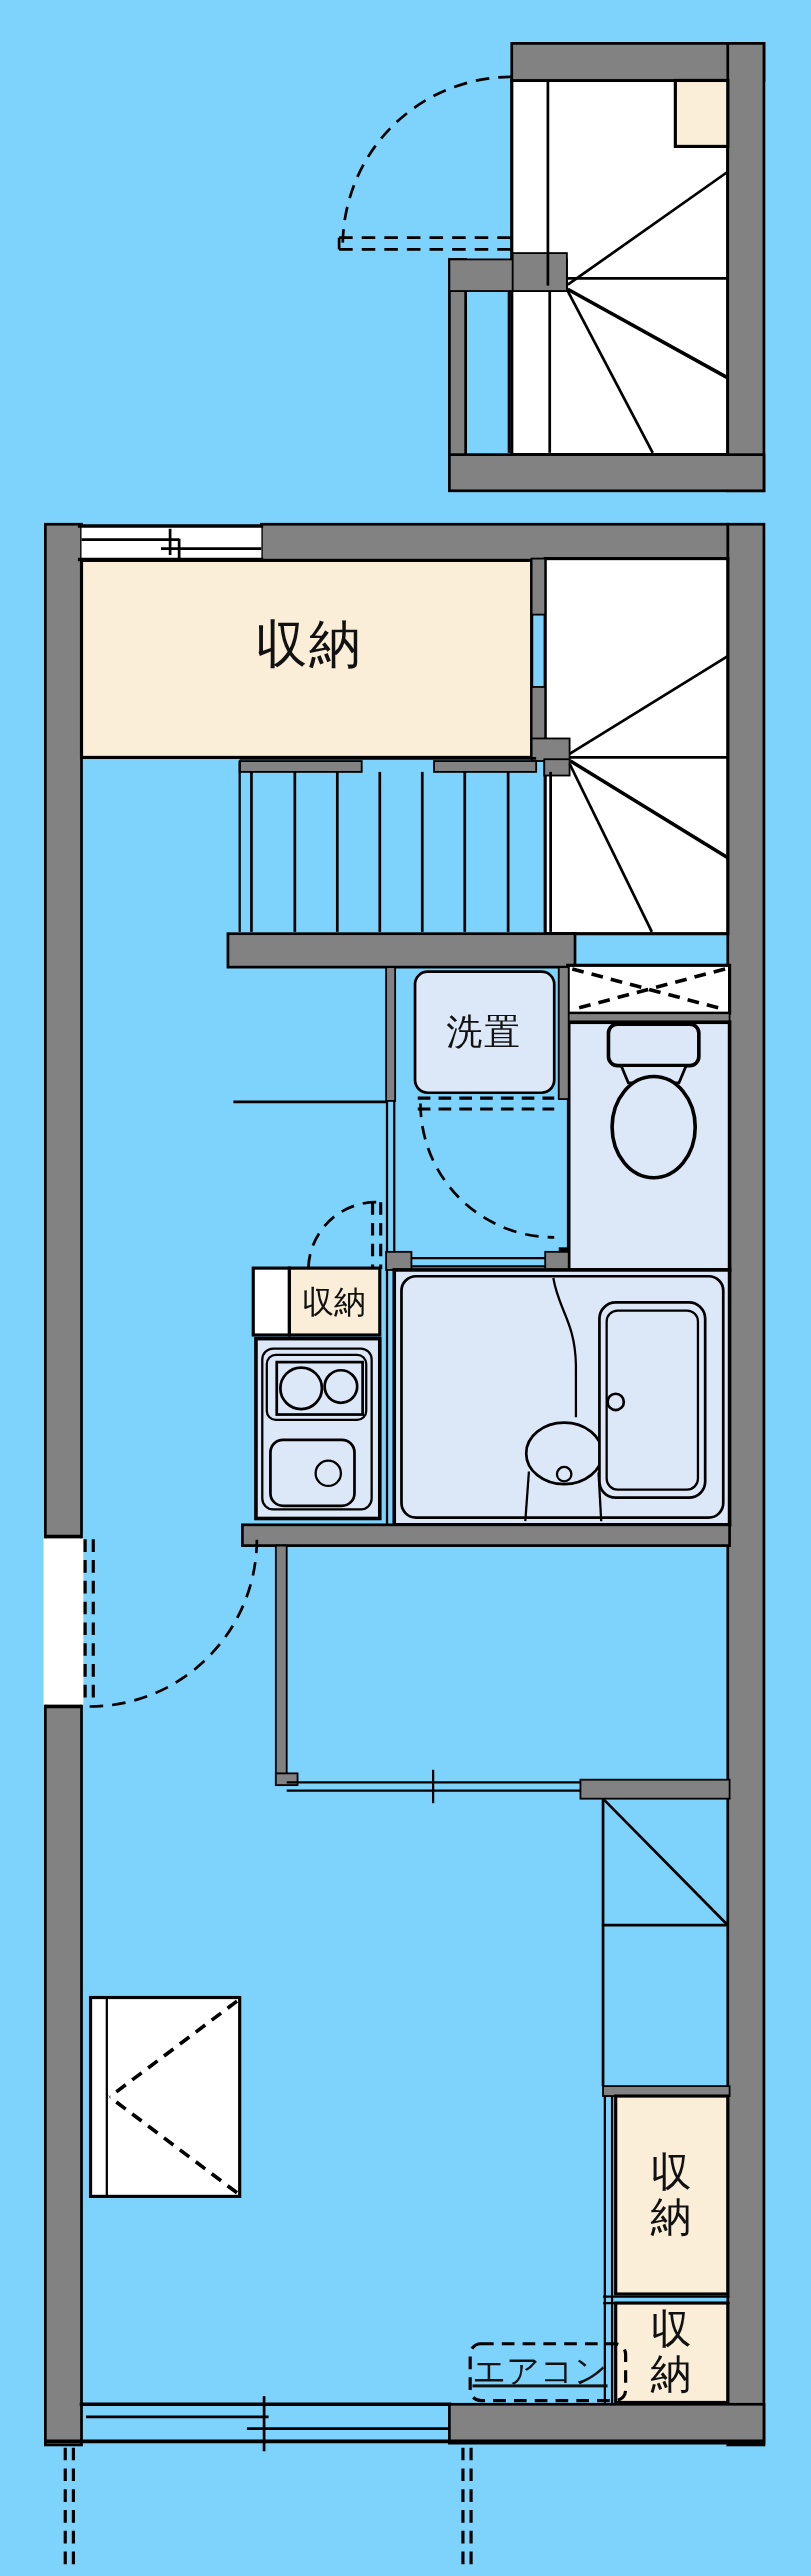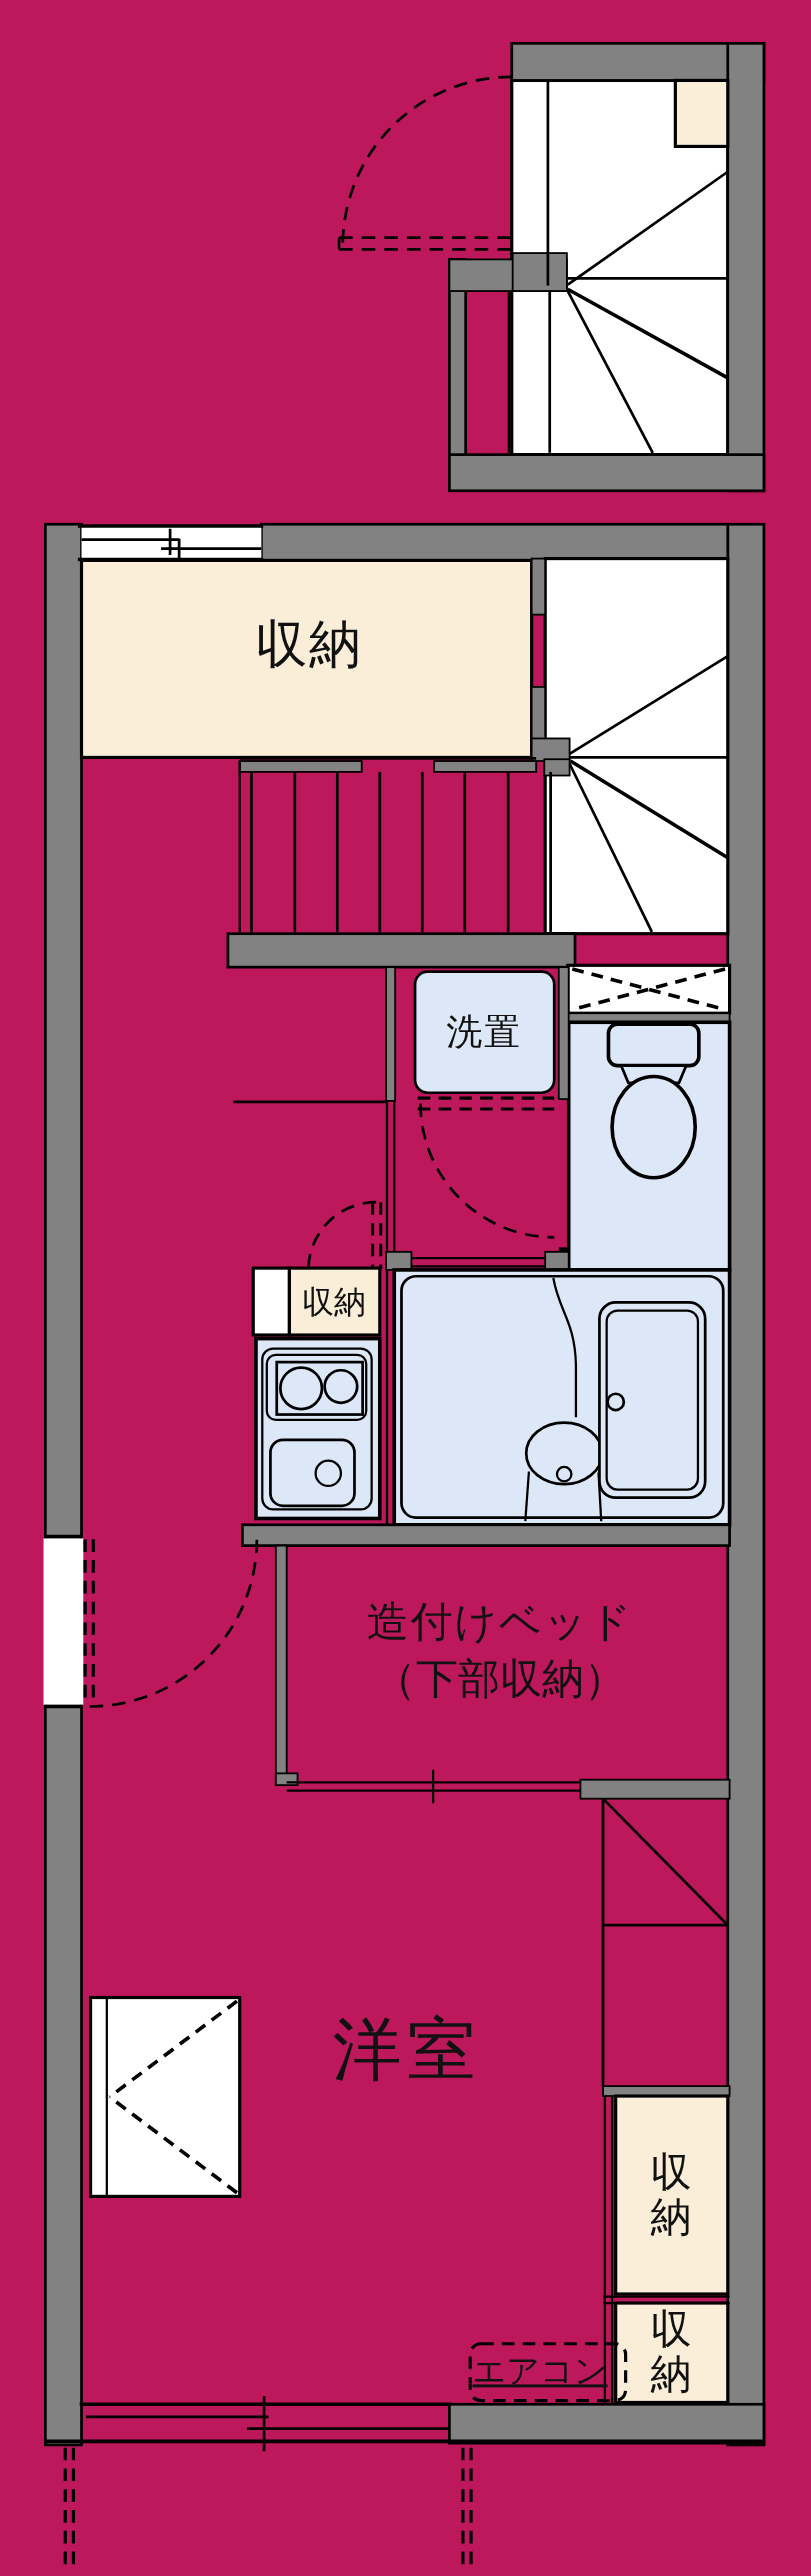--- a/index.html
+++ b/index.html
@@ -1,17 +1,17 @@
 <!DOCTYPE html>
 <html style="font-size:14.5px"><head>
 <meta charset="utf-8">
 <style>
   html,body{margin:0;padding:0;background:#fff;}
   #canvas{
-    position:relative;width:812px;height:2576px;background:#be185d;
+    position:relative;width:812px;height:2576px;background:#7dd3fc;
     font-family:"Liberation Sans","DejaVu Sans",sans-serif;color:#111;
     overflow:hidden;
   }
   #canvas svg{position:absolute;left:0;top:0;}
   .wall{fill:#828282;stroke:#000;stroke-width:3;}
   .wallthin{fill:#828282;stroke:#000;stroke-width:2;}
   .white{fill:#ffffff;stroke:#000;stroke-width:3.5;}
   .whiteN{fill:#ffffff;stroke:none;}
   .beige{fill:#FAEED8;stroke:#000;stroke-width:3.5;}
   .blue{fill:#DCE8F7;stroke:#000;stroke-width:4;}
@@ -233,20 +233,17 @@
     <line class="dshB" x1="72" y1="2708" x2="72" y2="2846" stroke-dasharray="16 10"></line>
     <line class="dshB" x1="81" y1="2708" x2="81" y2="2846" stroke-dasharray="16 10"></line>
     <line class="dshB" x1="512" y1="2708" x2="512" y2="2846" stroke-dasharray="16 10"></line>
     <line class="dshB" x1="521" y1="2708" x2="521" y2="2846" stroke-dasharray="16 10"></line>
   </g>
 </svg>
 
   <div class="lbl" style="left:309px;top:644px;font-size:52px;">収納</div>
   <div class="lbl" style="left:484px;top:1031px;font-size:36px;">洗置</div>
   <div class="lbl" style="left:334px;top:1302px;font-size:32px;letter-spacing:0;">収納</div>
-  <div class="lbl" style="left:500px;top:1622px;font-size:42px;">造付けベッド</div>
-  <div class="lbl" style="left:500px;top:1679px;font-size:42px;letter-spacing:0;">（下部収納）</div>
-  <div class="lbl" style="left:407px;top:2050px;font-size:69px;letter-spacing:5.4px;">洋室</div>
   <div class="lbl lbl-v" style="left:671px;top:2195px;font-size:41px;">収納</div>
   <div class="lbl lbl-v" style="left:671px;top:2352px;font-size:41px;">収納</div>
   <div class="lbl" style="left:540px;top:2371px;font-size:33px;letter-spacing:0;text-decoration:underline;">エアコン</div>
 </div>
 
 
 </body></html>

